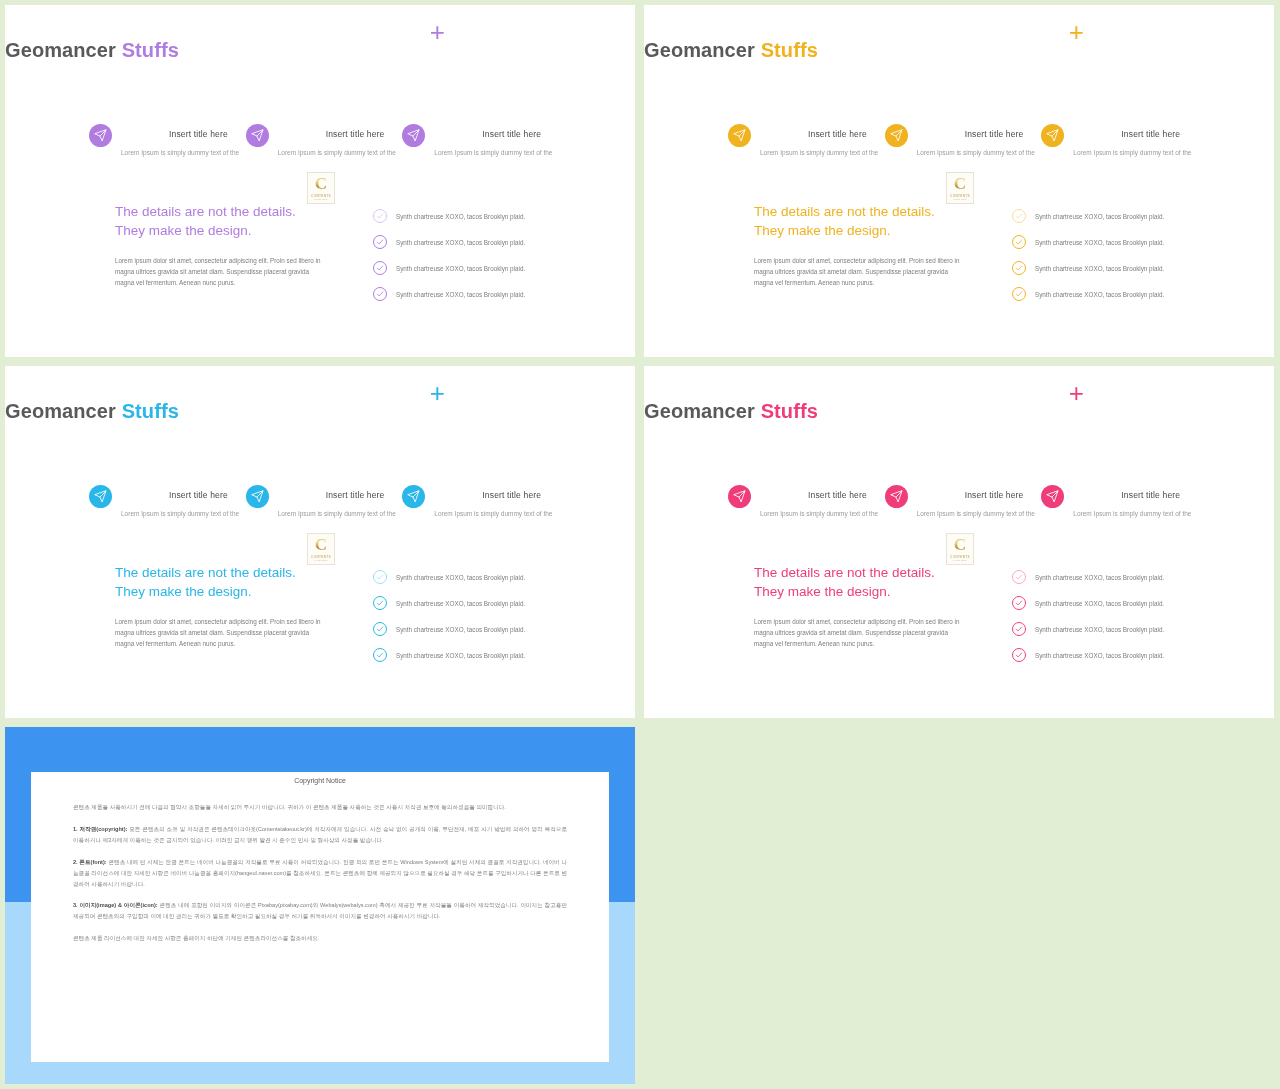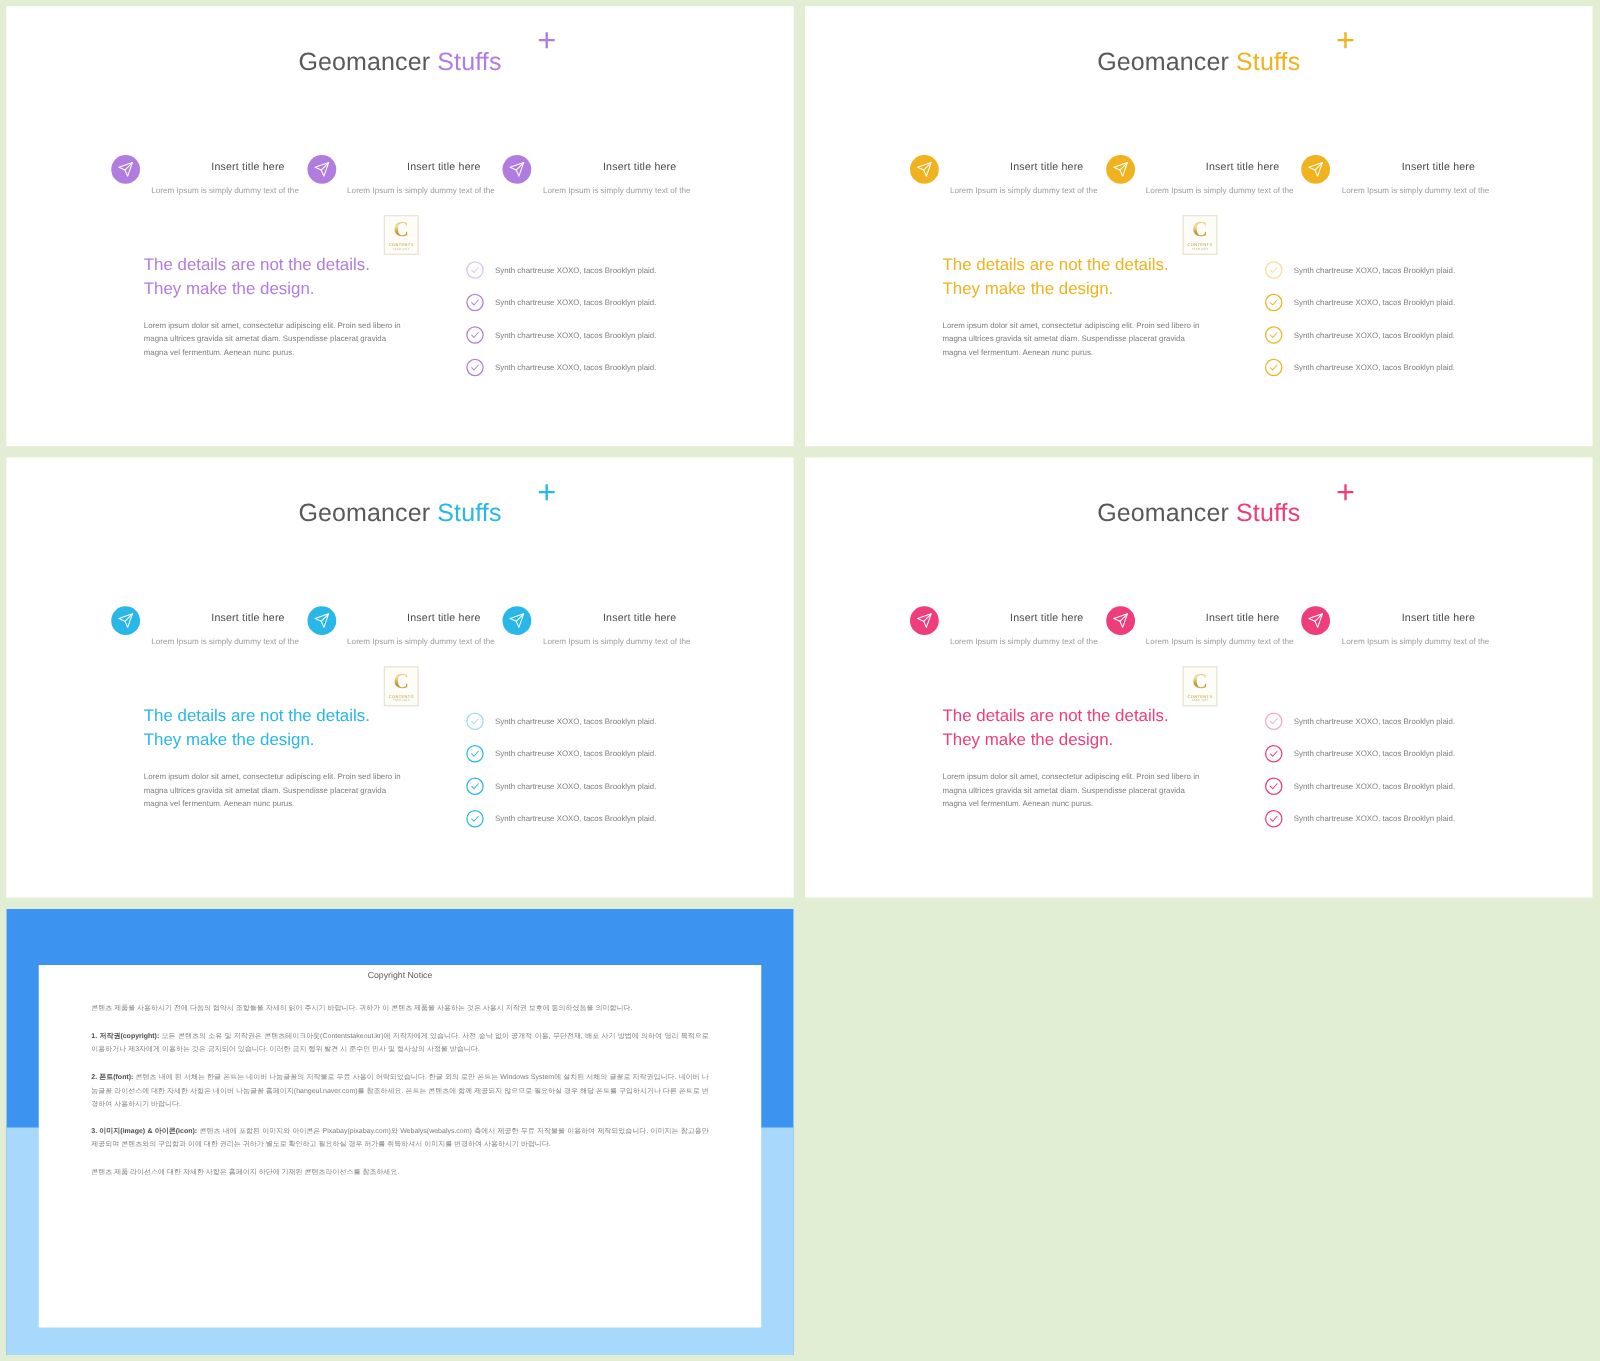--- a/index.html
+++ b/index.html
@@ -49,23 +49,23 @@
     font-size: 26px;
     font-weight: 300;
     line-height: 1;
     user-select: none;
   }
 
   .slide-title {
     position: absolute;
     left: 0; right: 0;
     top: 34px;
-    text-align: center;
+    text-align: left;
     font-size: 20px;
-    font-weight: 400;
+    font-weight: 700;
     letter-spacing: .1px;
     color: #58595b;
     white-space: nowrap;
   }
   .slide-title .accent { }
 
   
   .features {
     position: absolute;
     left: 84px;

